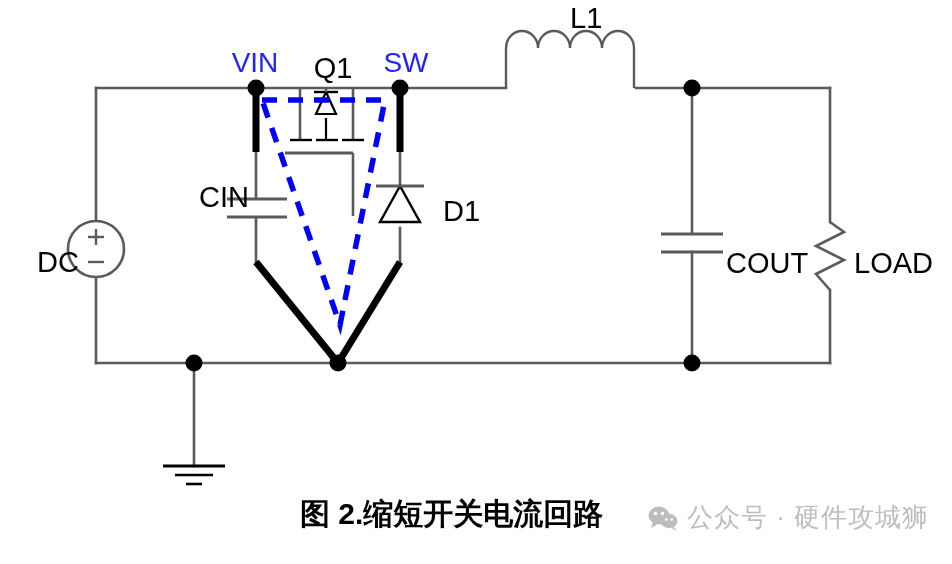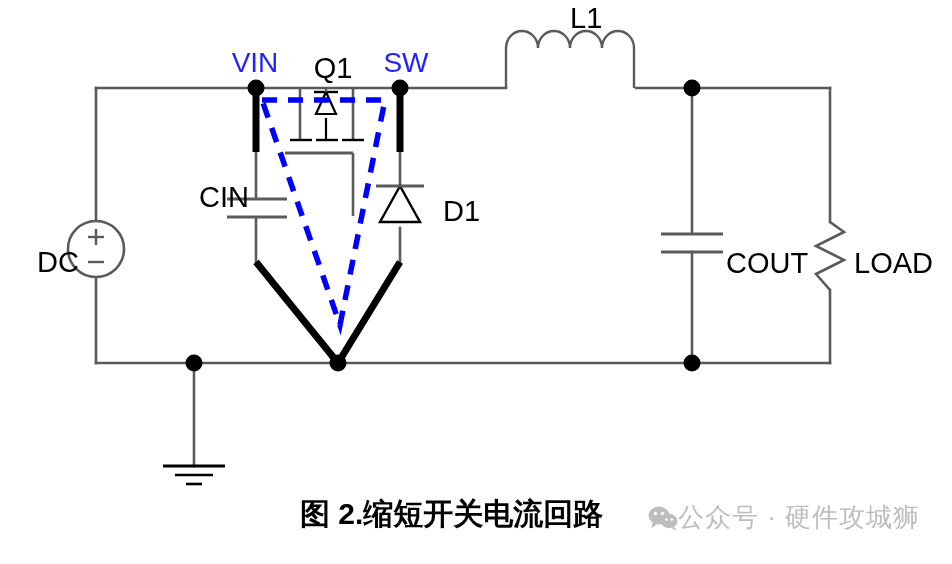--- a/index.html
+++ b/index.html
@@ -47,21 +47,21 @@
     white-space: nowrap;
     letter-spacing: 0px;
     font-family: "Liberation Sans", sans-serif;
   }
   .watermark {
     position: absolute;
     left: 648px;
     top: 6px;
     display: flex;
     align-items: center;
-    gap: 0;
+    gap: 9px;
     opacity: 1;
   }
   .watermark-text {
     font-size: 26px;
     color: #bdbdbd;
     white-space: nowrap;
     font-family: "Liberation Sans", sans-serif;
     letter-spacing: 1px;
   }
   .wechat-icon {

